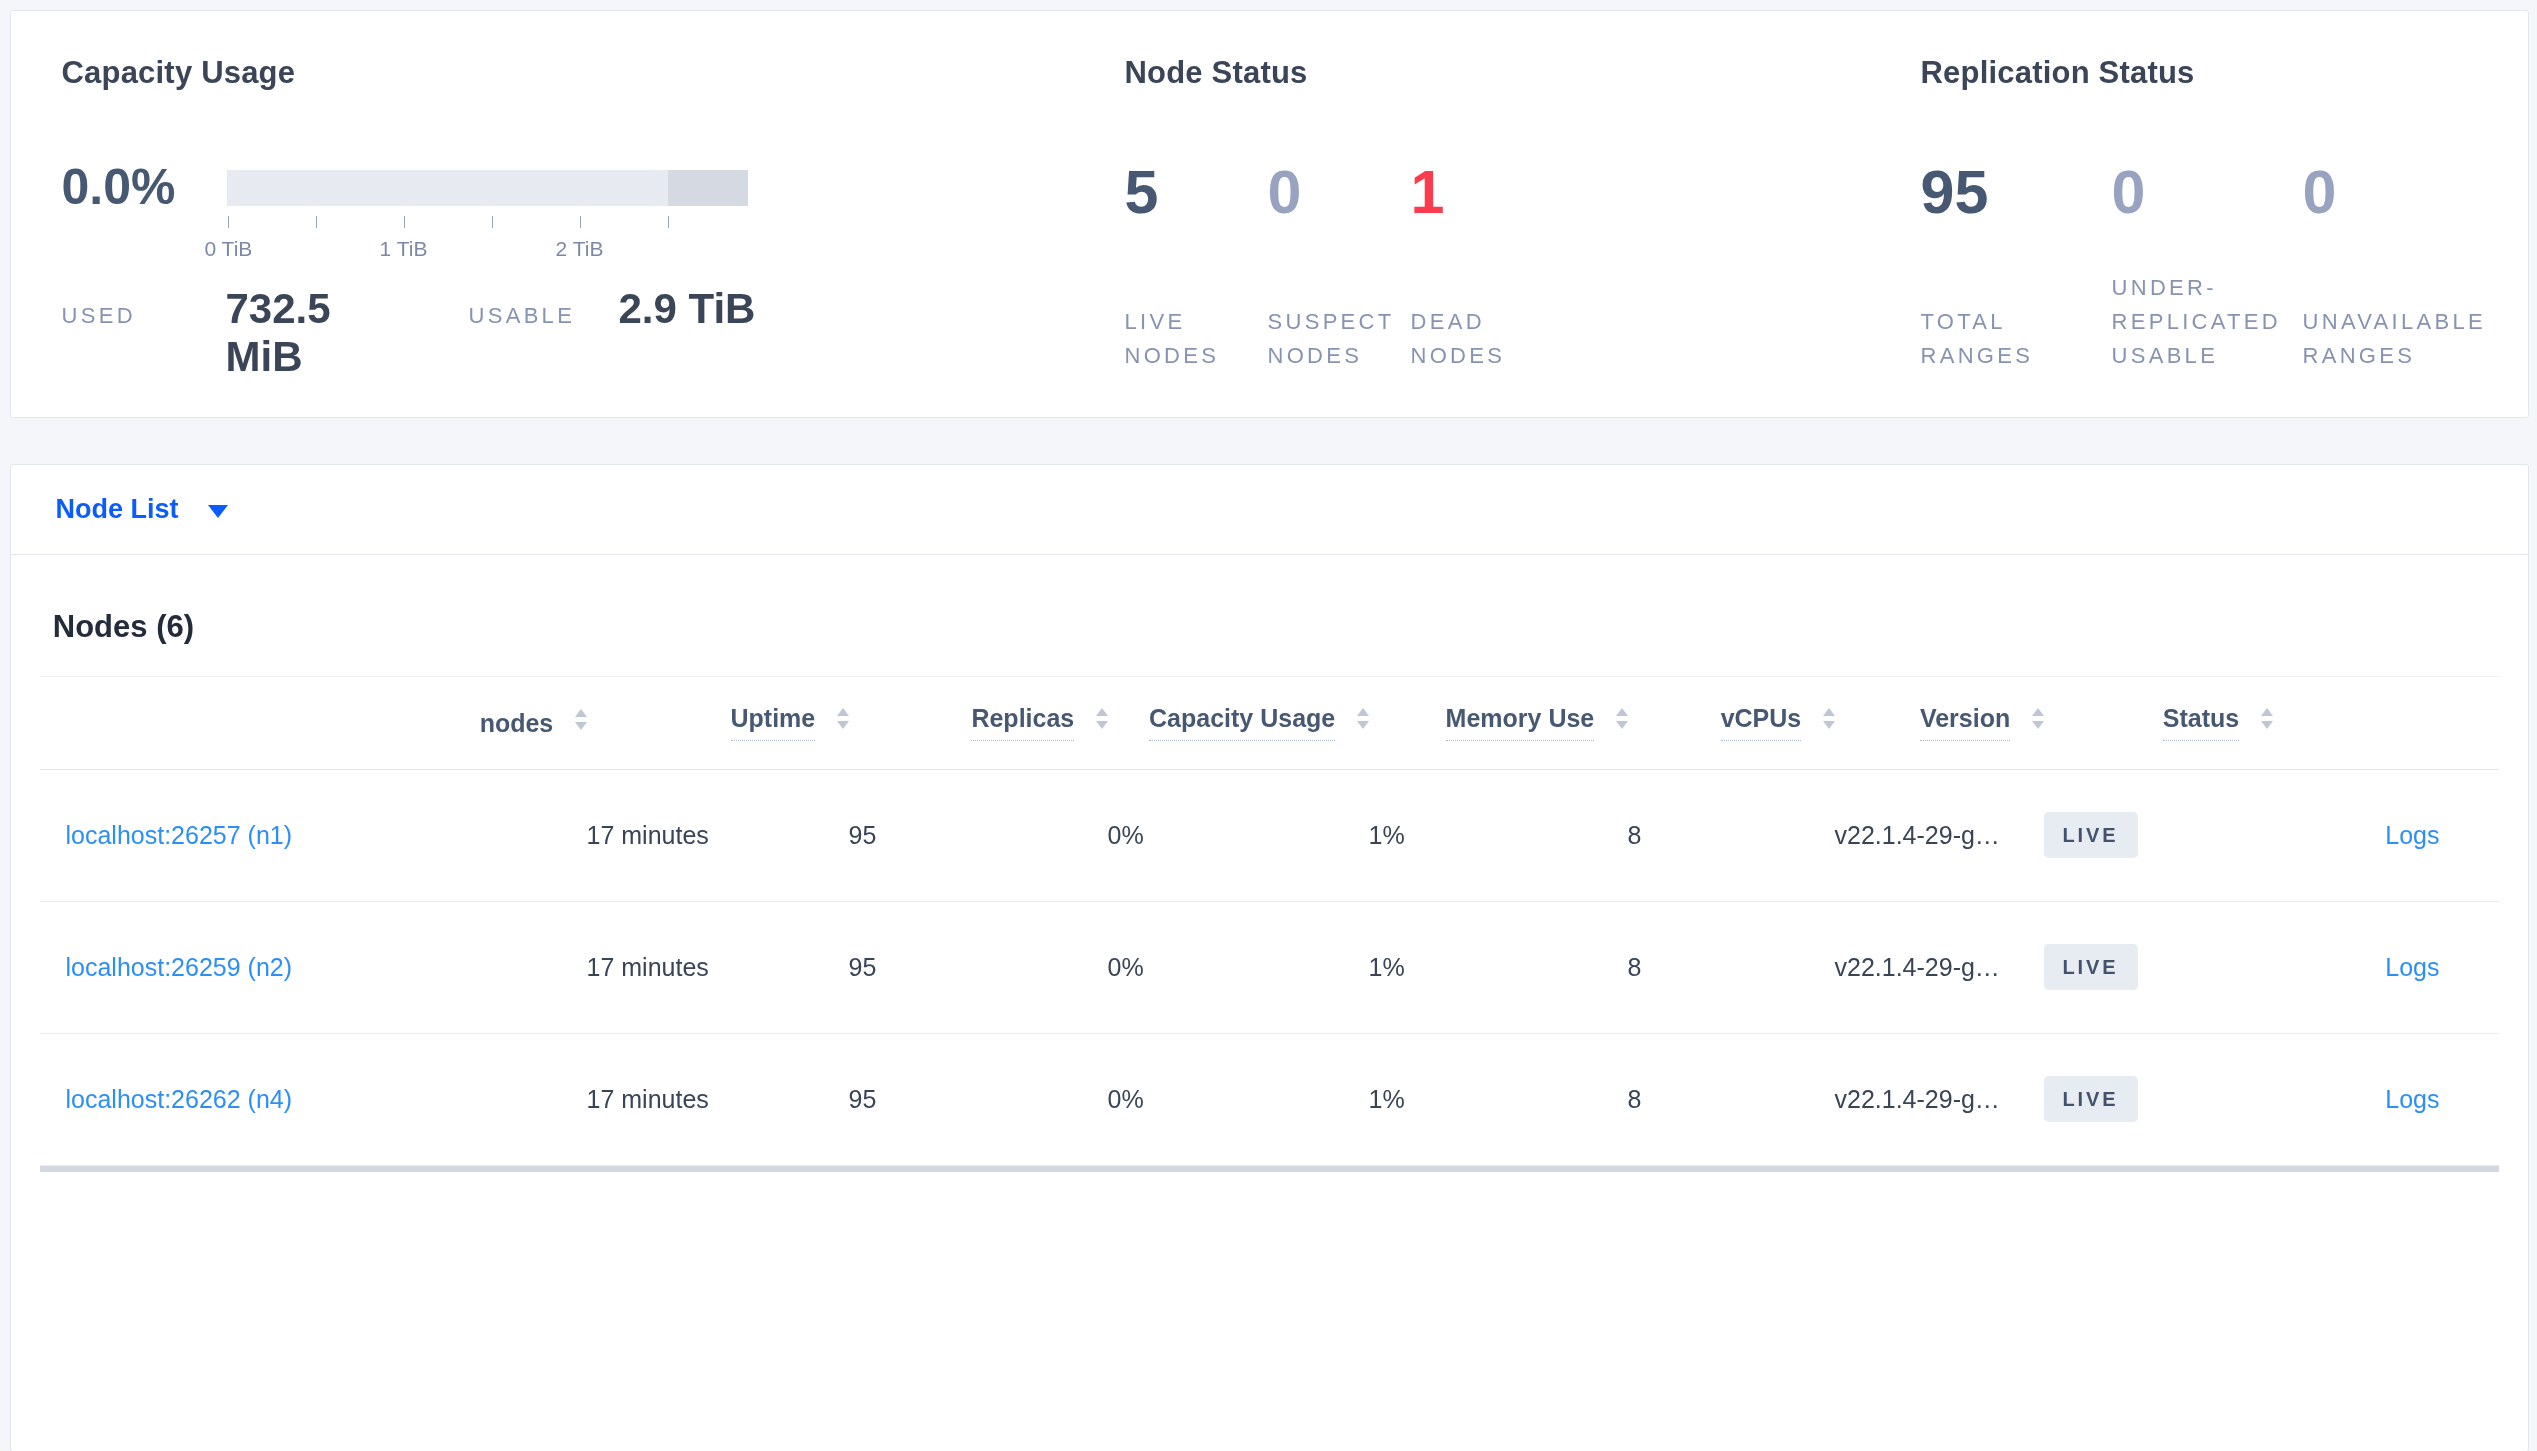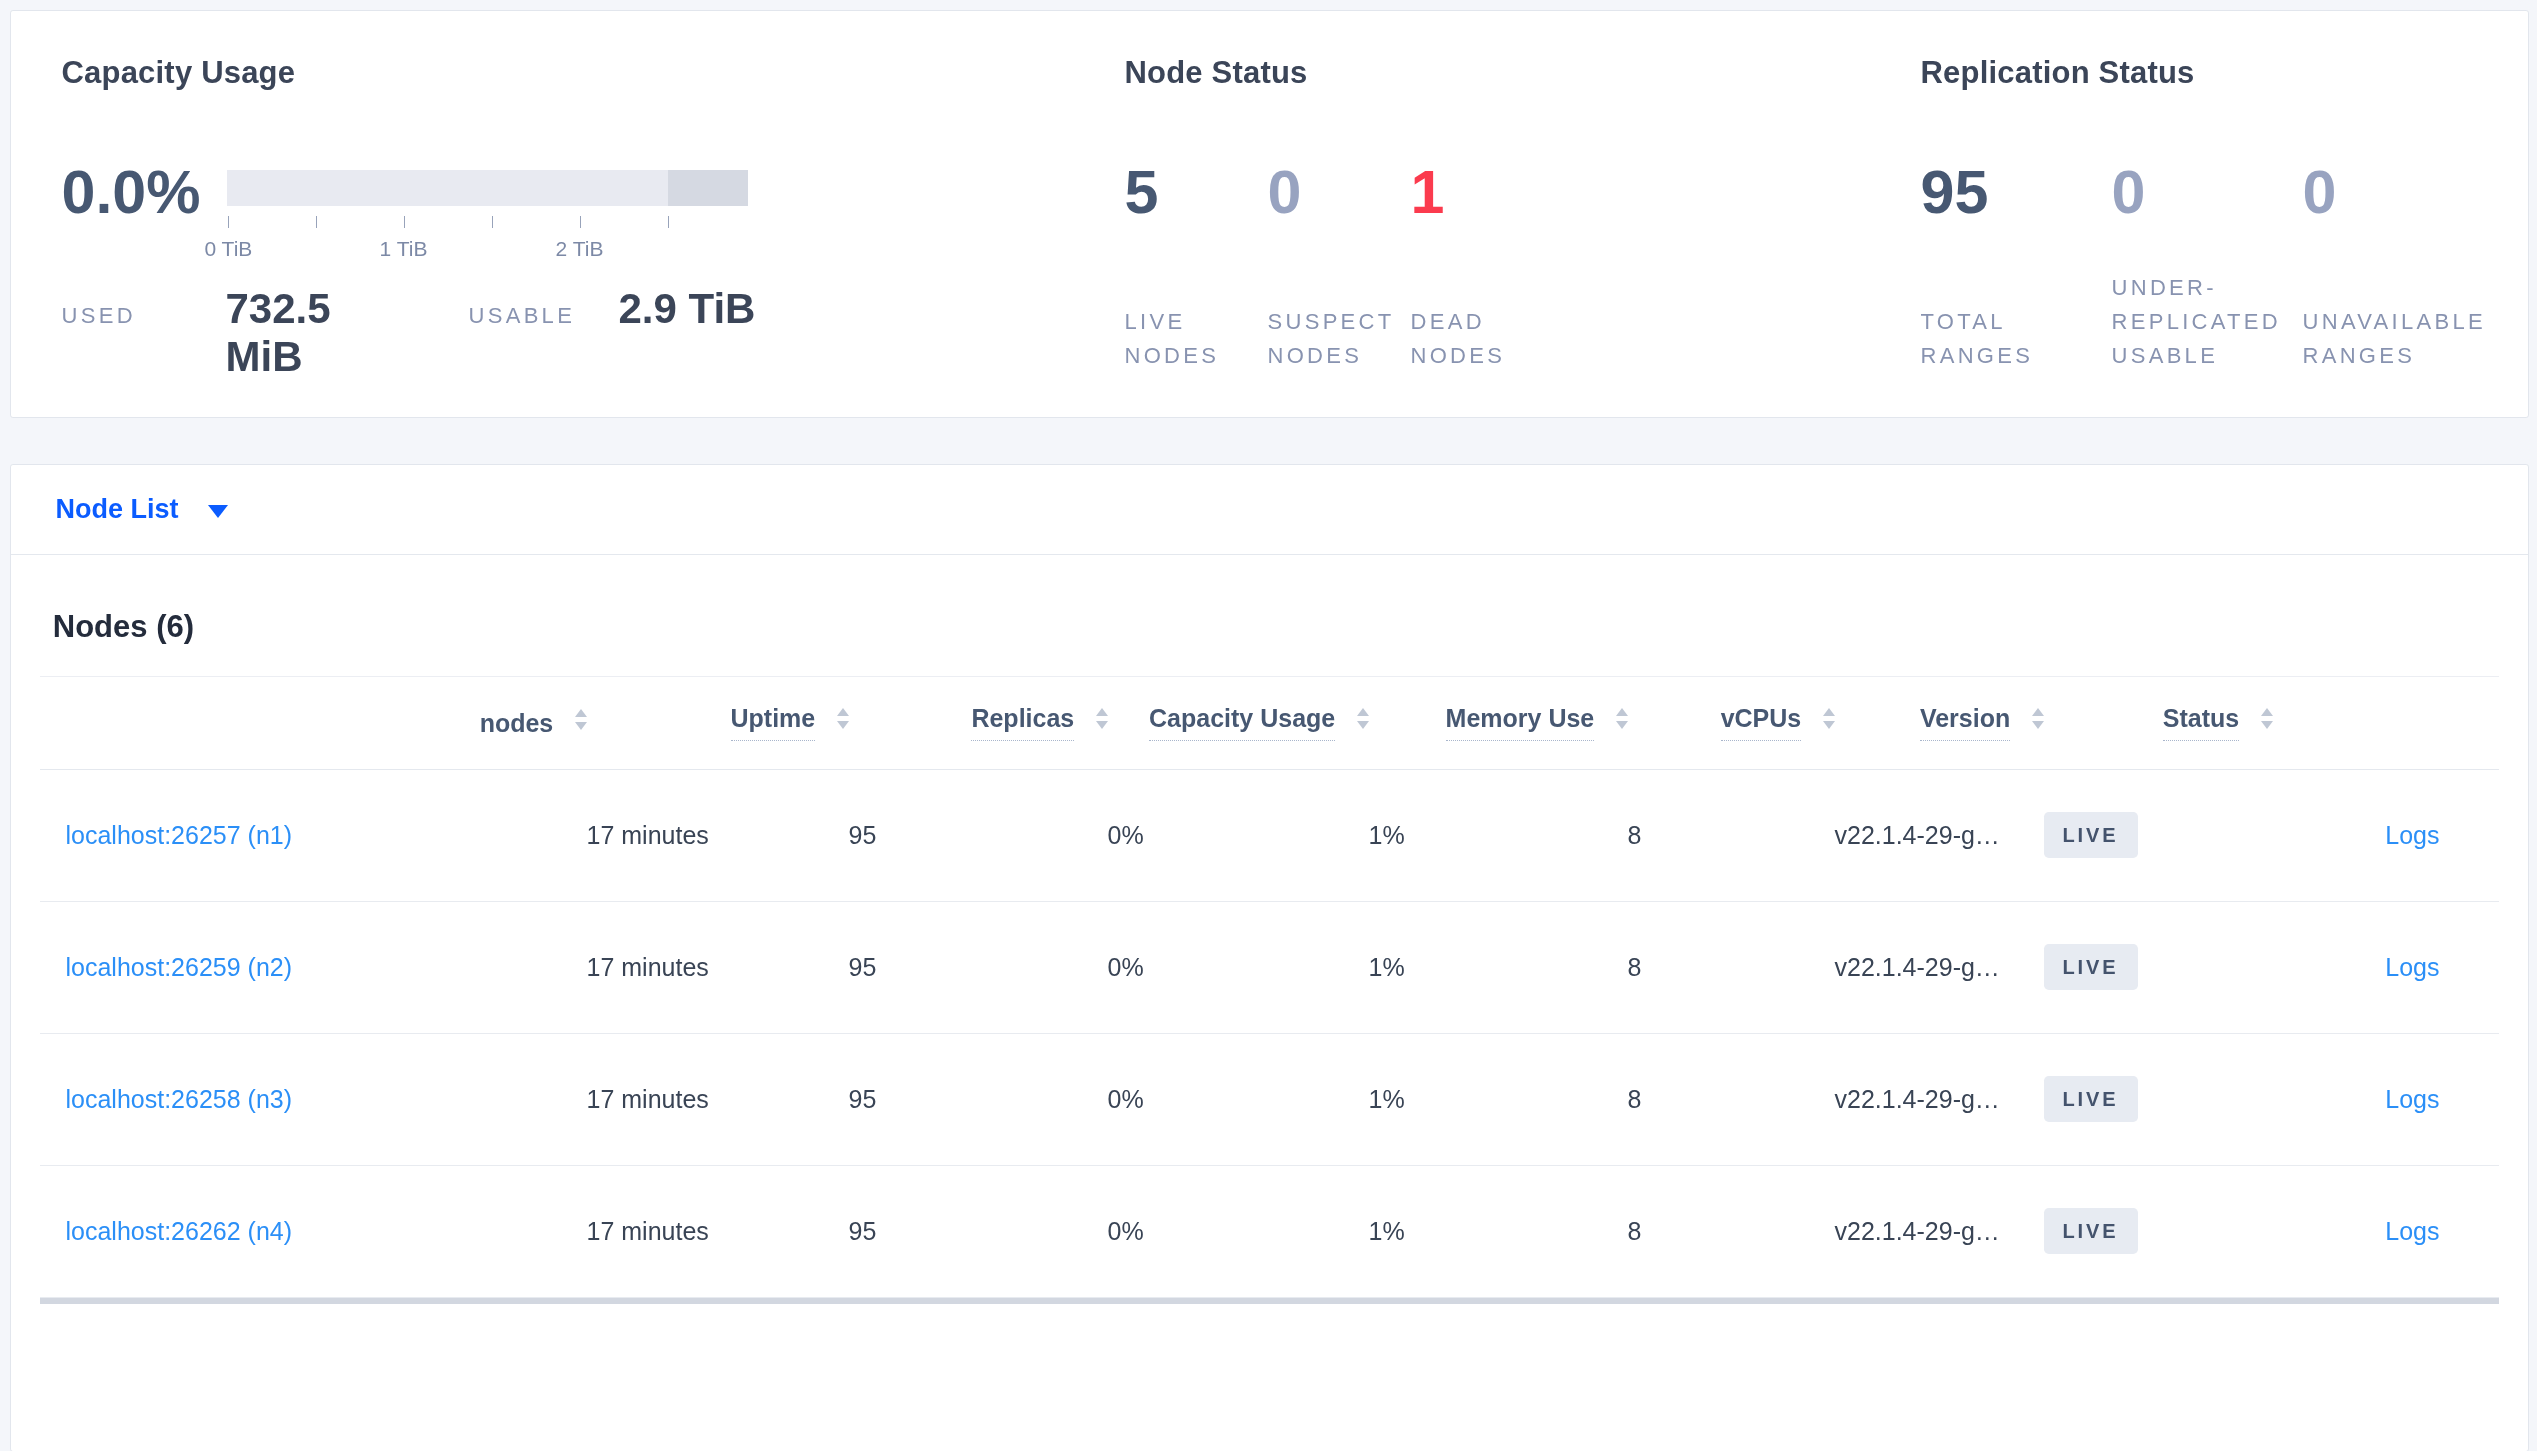--- a/index.html
+++ b/index.html
@@ -39,21 +39,21 @@
   .tone-dark  { color: #475872; }
   .tone-light { color: #98a3c0; }
   .tone-red   { color: #fb3b4e; }
   .metric-label {
     font-size: 22px; line-height: 34px; letter-spacing: 3.3px;
     color: #8893b0; font-weight: 400;
   }
 
   
   .cap-main { position: absolute; top: 151px; display: flex; }
-  .cap-percent { font-size: 61px; line-height: 1; font-weight: 700; color: #475872; width: 165px; }
+  .cap-percent { font-size: 50px; line-height: 1; font-weight: 700; color: #475872; width: 165px; }
   .cap-chart { position: relative; margin-top: 8px; width: 521px; height: 105px; }
   .cap-bar { position: relative; width: 521px; height: 36px; background: #e8eaf1; }
   .cap-bar-extra { position: absolute; top: 0; right: 0; width: 80px; height: 100%; background: #d5d9e2; }
   .cap-tick { position: absolute; top: 46px; width: 1.9px; height: 12.4px; background: #98a3ba; }
   .cap-tick:nth-of-type(1) { left: 1px; }
   .cap-tick:nth-of-type(2) { left: 89px; }
   .cap-tick:nth-of-type(3) { left: 177px; }
   .cap-tick:nth-of-type(4) { left: 265px; }
   .cap-tick:nth-of-type(5) { left: 353px; }
   .cap-tick:nth-of-type(6) { left: 441px; }
@@ -311,31 +311,20 @@
     <td>17 minutes</td>
     <td>95</td>
     <td>0%</td>
     <td>1%</td>
     <td>8</td>
     <td>v22.1.4-29-g…</td>
     <td><span class="status-badge">LIVE</span></td>
     <td class="logs-cell"><a class="logs-link">Logs</a></td>
   </tr>
 
-  <tr>
-    <td><a class="node-link">localhost:26258 (n3)</a></td>
-    <td>17 minutes</td>
-    <td>95</td>
-    <td>0%</td>
-    <td>1%</td>
-    <td>8</td>
-    <td>v22.1.4-29-g…</td>
-    <td><span class="status-badge">LIVE</span></td>
-    <td class="logs-cell"><a class="logs-link">Logs</a></td>
-  </tr>
 
   <tr>
     <td><a class="node-link">localhost:26262 (n4)</a></td>
     <td>17 minutes</td>
     <td>95</td>
     <td>0%</td>
     <td>1%</td>
     <td>8</td>
     <td>v22.1.4-29-g…</td>
     <td><span class="status-badge">LIVE</span></td>

